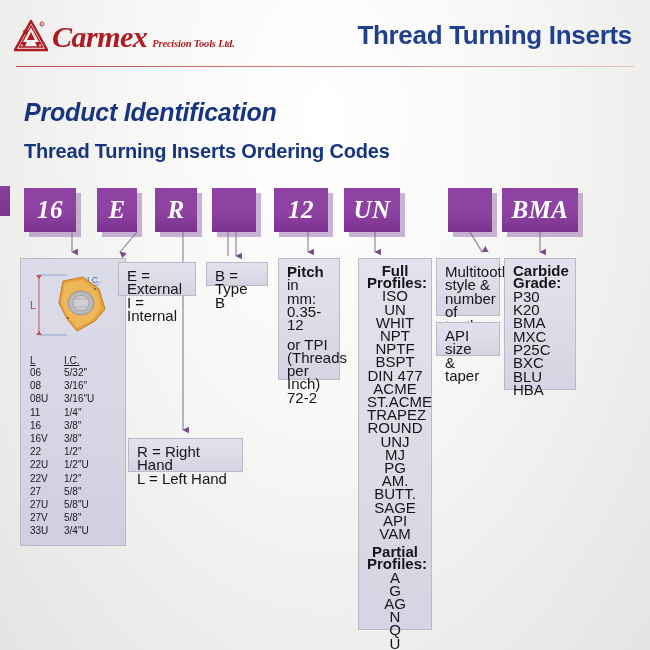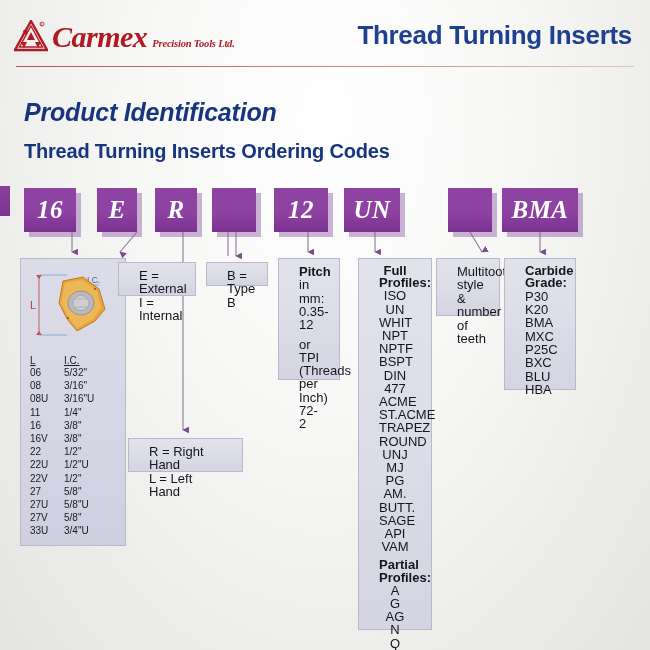--- a/index.html
+++ b/index.html
@@ -73,22 +73,22 @@
     font-style:italic;font-weight:bold;
     font-size:25px;color:#ffffff;letter-spacing:0.5px;
   }
 
   
   .infobox{
     position:absolute;
     background:linear-gradient(to bottom,#e2e2ec 0%,#dcdce8 55%,#d4d4e2 100%);
     border:1px solid #b9b9cb;
     box-sizing:border-box;
-    font-size:13px;color:#15151c;line-height:13.4px;
-    padding:6px 20px;
+    font-size:15px;color:#15151c;line-height:13.4px;
+    padding:6px 8px;
   }
   .infobox .lead{font-weight:bold;}
 
   .spec-panel{
     position:absolute;left:20px;top:258px;width:106px;height:288px;
     background:linear-gradient(to bottom,#dcdce9 0%,#d7d7e5 50%,#cfcfe0 100%);
     border:1px solid #b9b9cb;box-sizing:border-box;
   }
   .insert-art{position:absolute;left:0;top:0;width:104px;height:92px;}
   .dimtable{position:absolute;left:9px;top:96px;width:92px;font-size:10px;color:#1a1a22;}
@@ -336,20 +336,24 @@
     <div class="it">U</div>
   </div>
 
   <div class="infobox multi-box">
     <div>Multitooth</div>
     <div>style &amp;</div>
     <div>number</div>
     <div>of teeth</div>
   </div>
 
+  <div class="infobox api-box">
+    <div>API size</div>
+    <div>&amp; taper</div>
+  </div>
 
   <div class="infobox grade-box">
     <div class="sec">Carbide</div>
     <div class="sec">Grade:</div>
     <div class="it">P30</div>
     <div class="it">K20</div>
     <div class="it">BMA</div>
     <div class="it">MXC</div>
     <div class="it">P25C</div>
     <div class="it">BXC</div>

